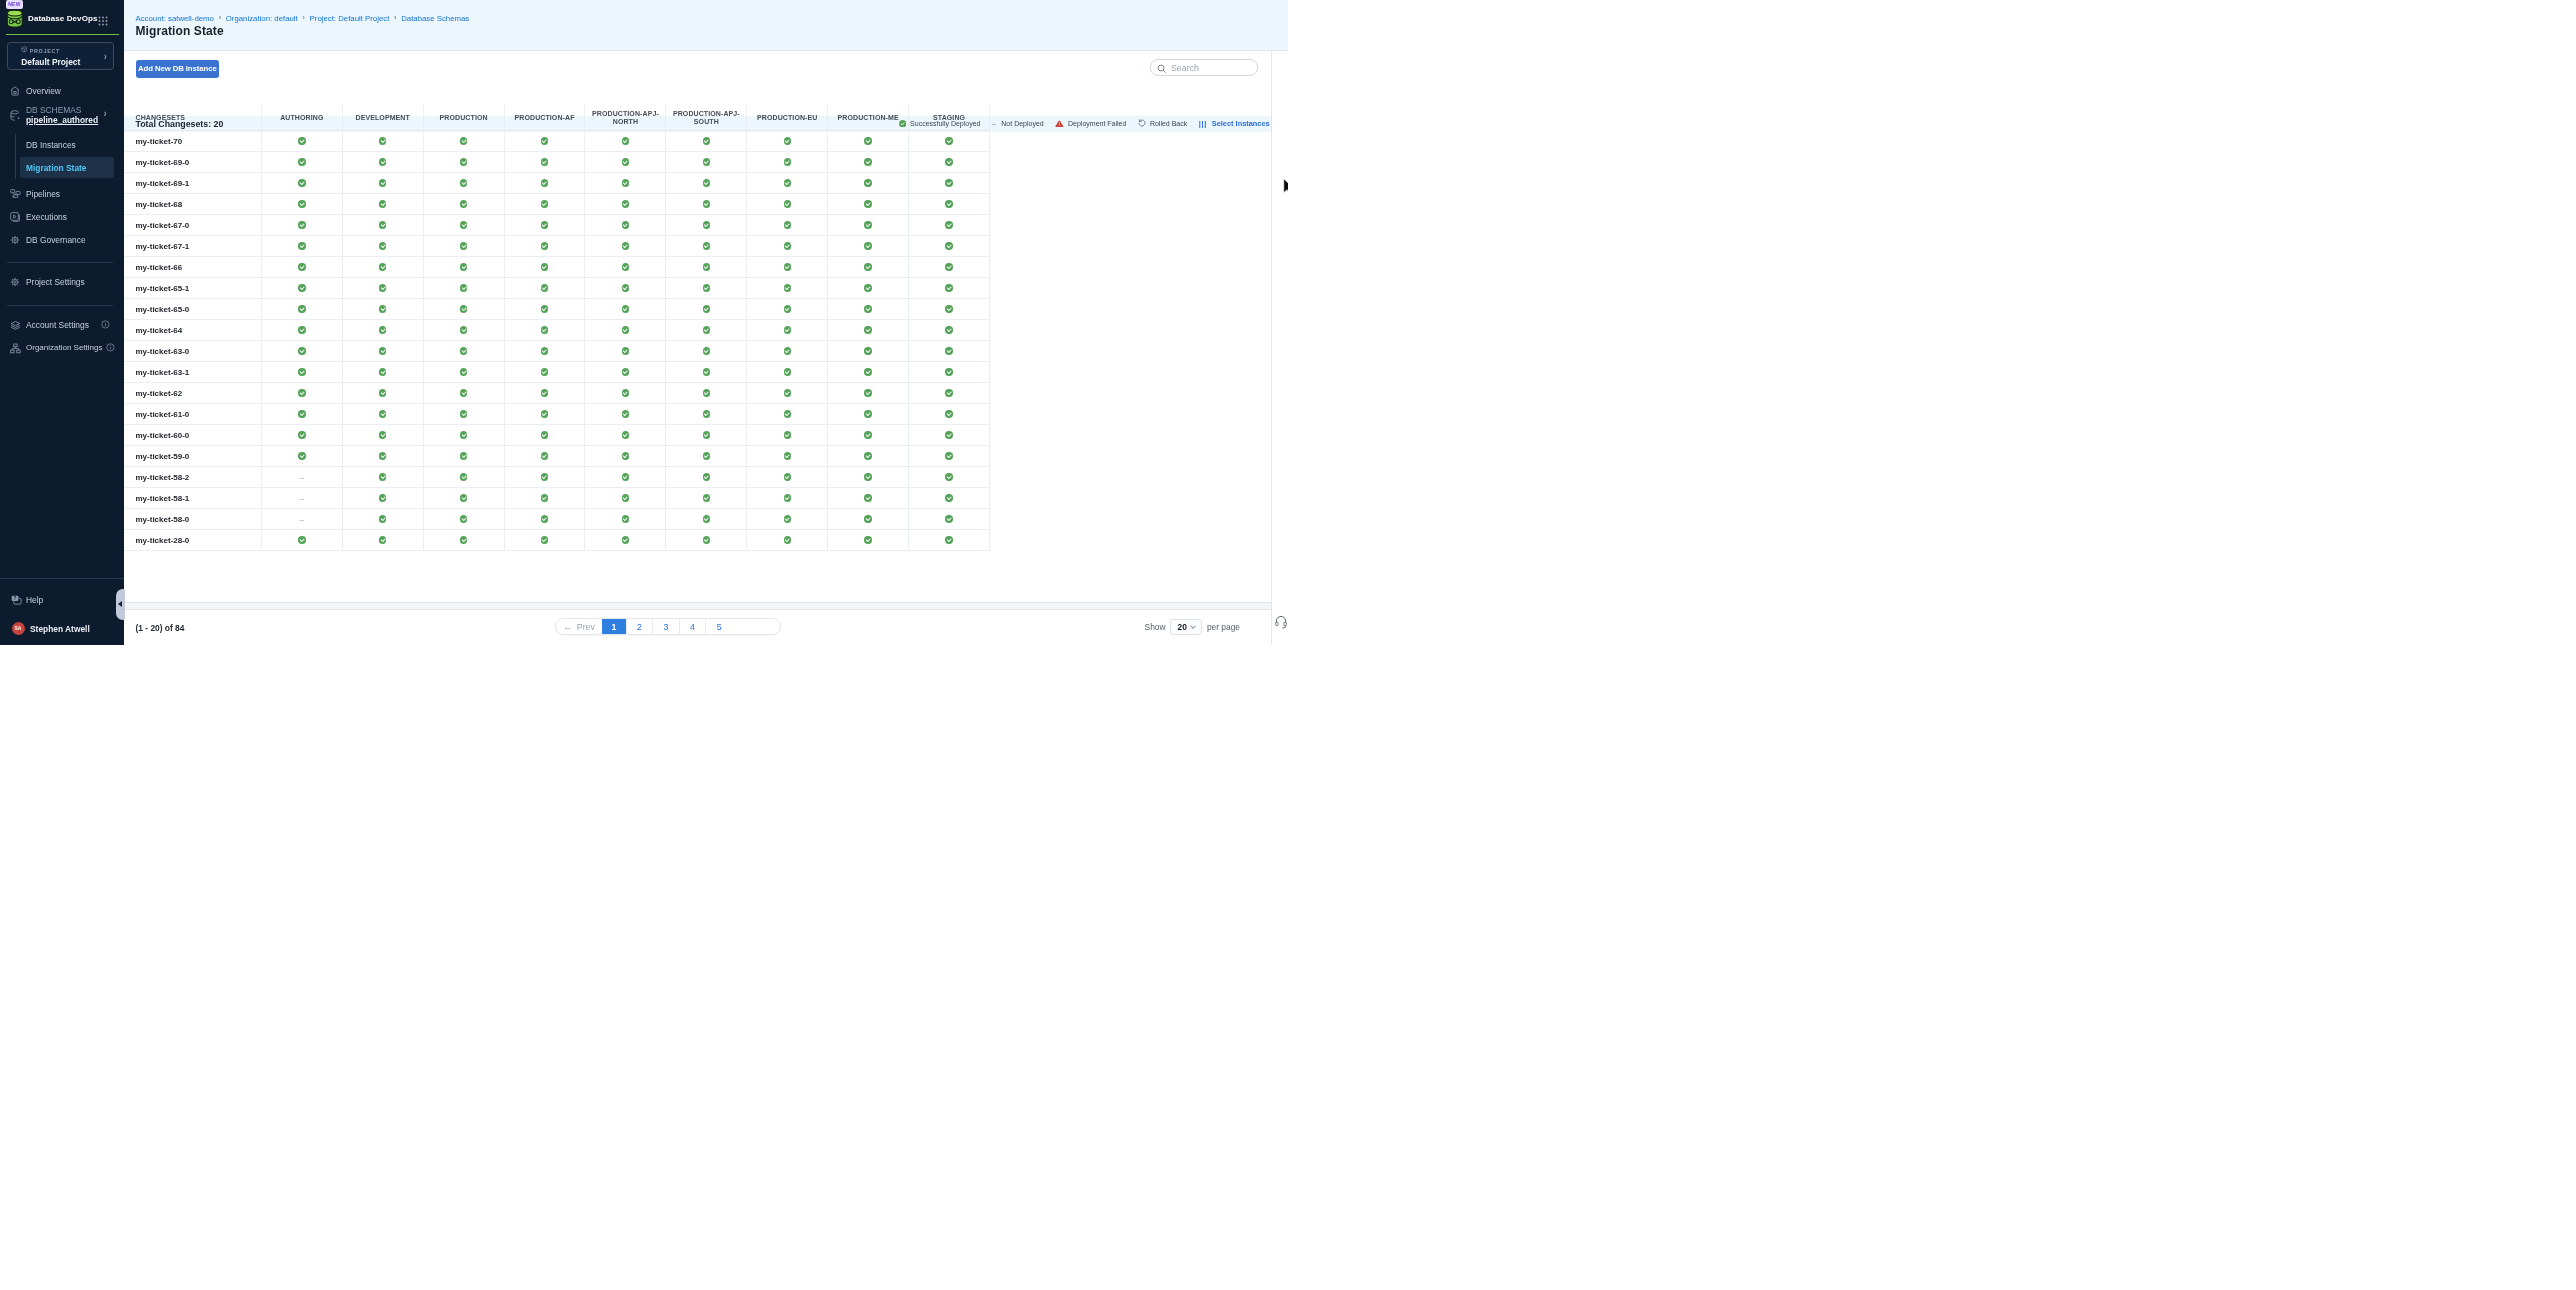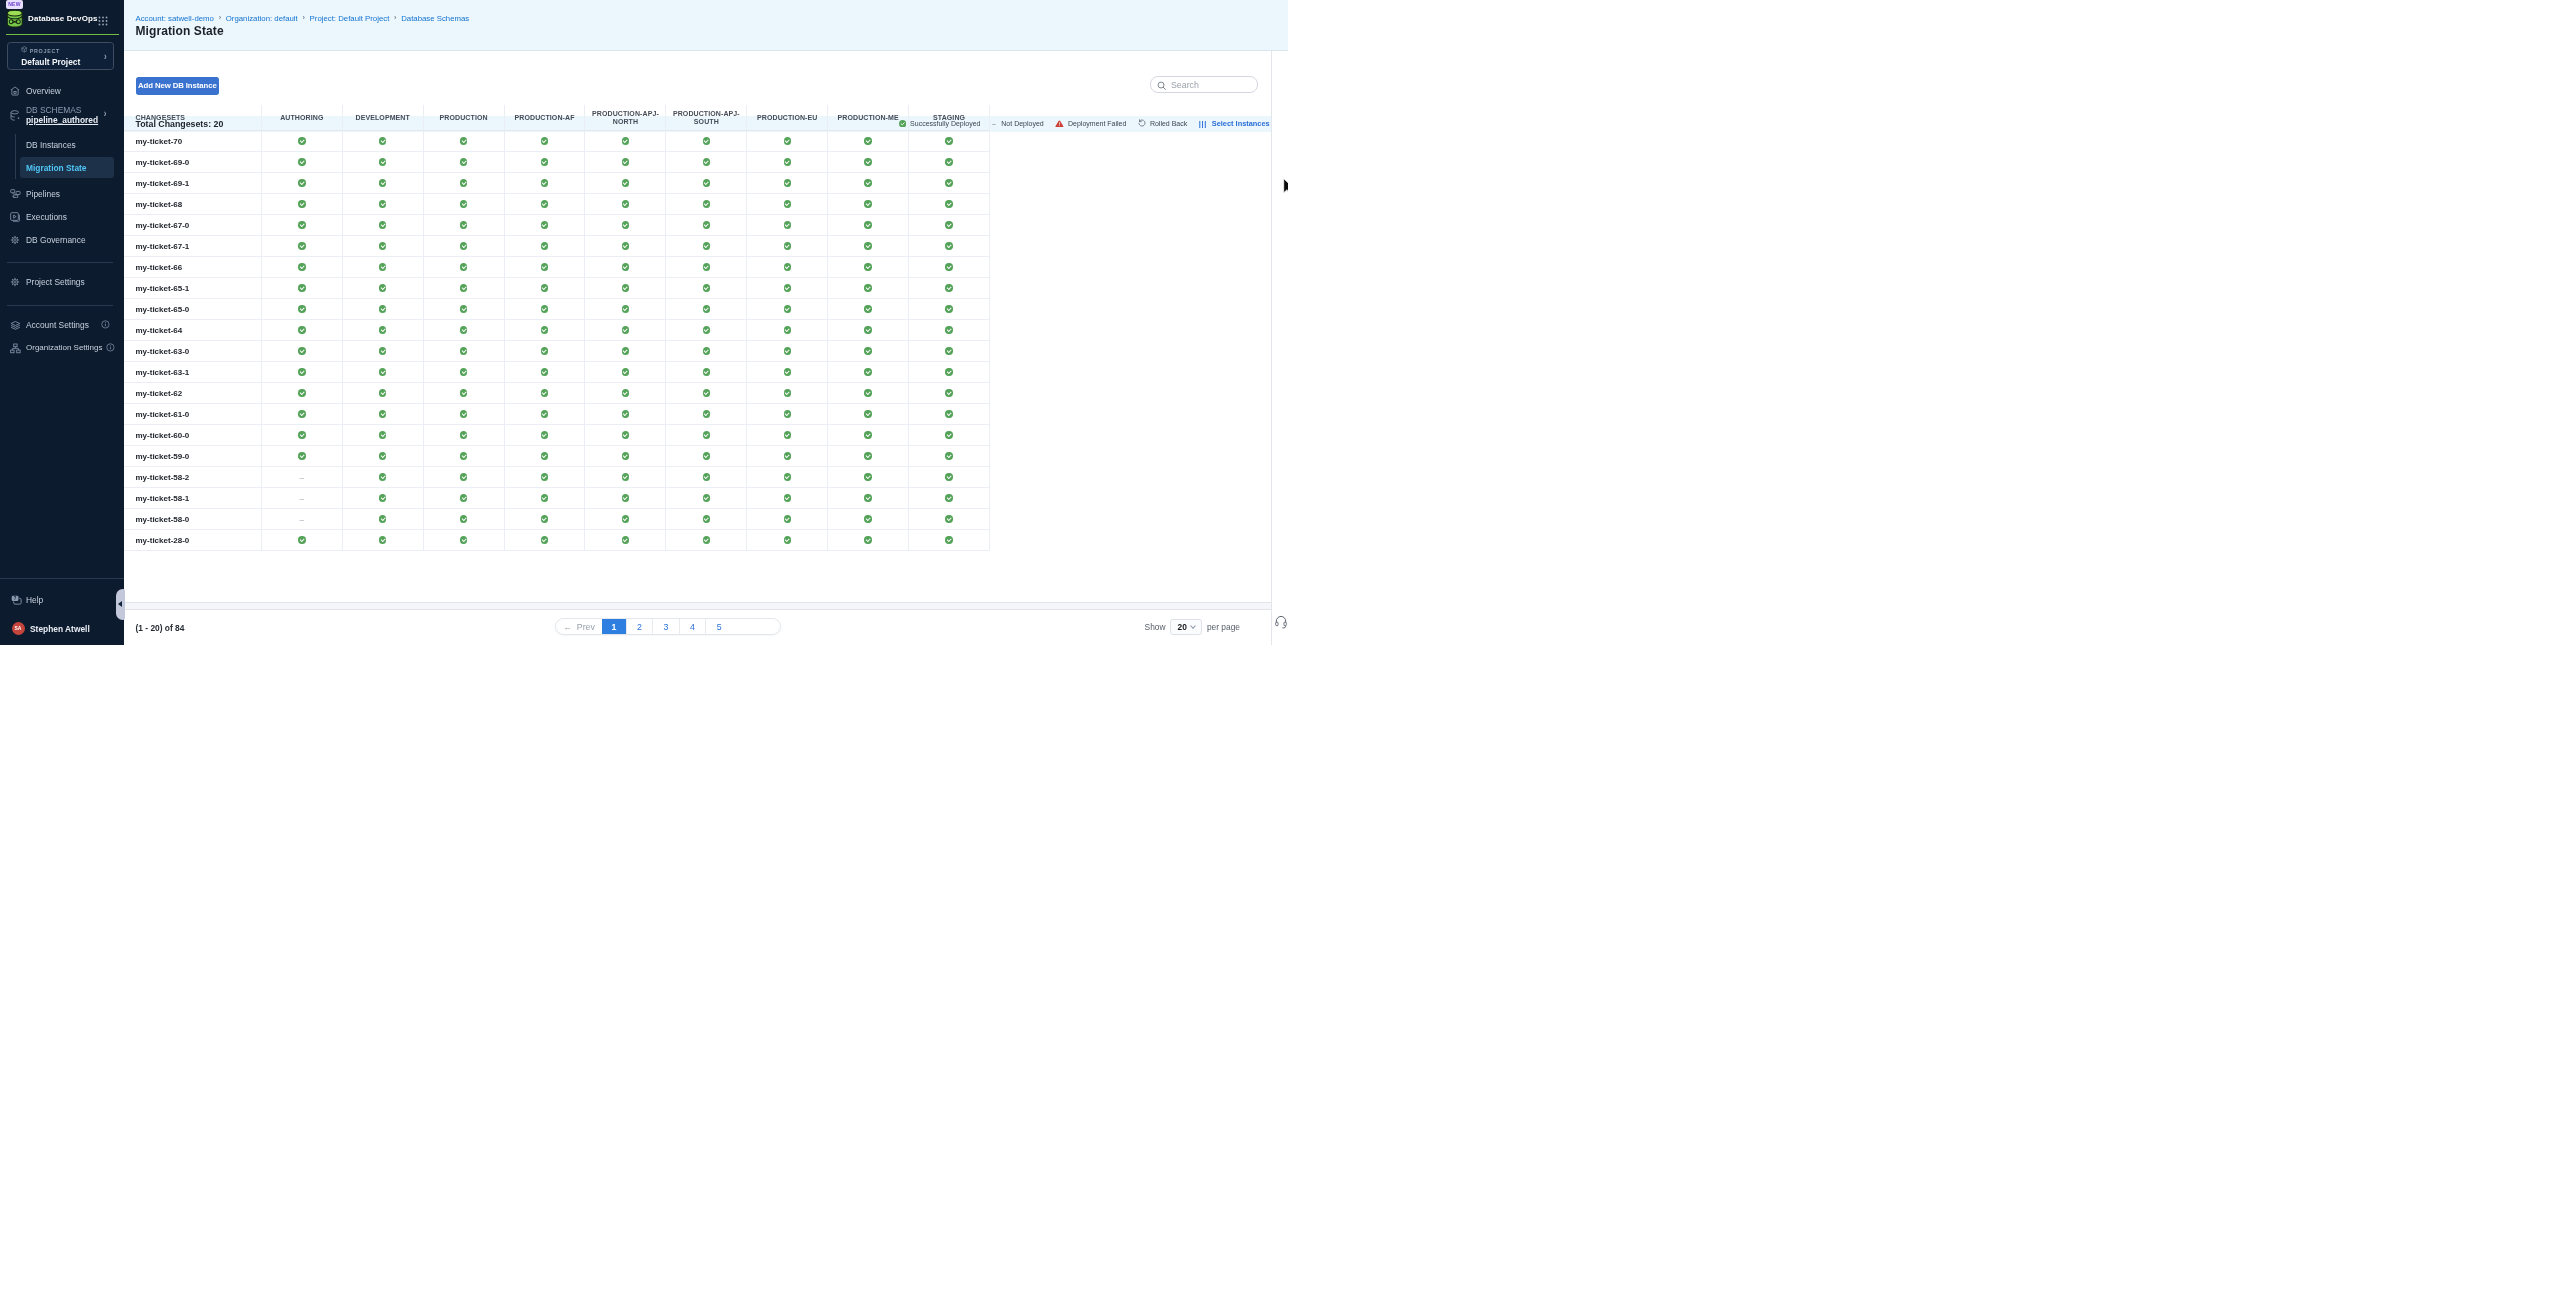--- a/index.html
+++ b/index.html
@@ -25,21 +25,21 @@
 .sdivfull { position:absolute; left:0; width:124px; height:0.7px; background:#2a3850; }
 .info-i { position:absolute; color:#8e9ab0; }
 .avatar { position:absolute; left:11.5px; top:622px; width:13px; height:13px; border-radius:50%; background:#c5443c; color:#fff; font-size:5px; font-weight:bold; text-align:center; line-height:13px; }
 .handle { position:absolute; left:116px; top:589px; width:8.8px; height:31px; background:#c3c9db; border-radius:6.7px 2px 2px 6.7px; z-index:6; }
 .handle:after { content:""; position:absolute; left:2px; top:11.5px; border-right:4px solid #13233a; border-top:3.4px solid transparent; border-bottom:3.4px solid transparent; }
 .content { position:absolute; left:124px; top:0; width:1164px; height:645px; background:#ffffff; }
 .band-top { position:absolute; left:0; top:0; width:1164px; height:51px; background:#ebf6fd; border-bottom:0.7px solid #dbe7f0; }
 .crumbs { position:absolute; left:11.5px; top:13.5px; font-size:7.8px; color:#1473cf;text-align:right; }
 .crumbs .sep { color:#7d8794; font-size:7.4px; font-weight:bold; padding:0 4.7px; position:relative; top:-0.7px; }
 .pagetitle { position:absolute; left:11.5px; top:23.6px; font-size:12px; font-weight:bold; color:#1d2129; letter-spacing:0.1px; }
-.band-white { position:absolute; left:0; top:52px; width:1164px; height:37px; background:#ffffff;margin-top:17px; }
+.band-white { position:absolute; left:0; top:52px; width:1164px; height:37px; background:#ffffff; }
 .btn { position:absolute; left:11.8px; top:8px; width:83px; height:17.5px; background:#3a72d0; border-radius:2.7px; color:#ffffff; font-size:7.8px; font-weight:bold; letter-spacing:-0.1px; text-align:center; line-height:17.5px; }
 .search { position:absolute; left:1026px; top:7.4px; width:108px; height:17px; border:0.7px solid #d5d8df; border-radius:8px; background:#ffffff;padding-left:16px; }
 .search .ph { position:absolute; left:20px; top:2.7px; font-size:8.8px; color:#9ba1ab; }
 .band-legend { position:absolute; left:0; top:89px; width:1147px; height:16px; background:#ebf6fd;margin-top:27px; }
 .totals { position:absolute; left:11.5px; top:2.7px; font-size:8.8px; font-weight:bold; color:#22262c; }
 .legend { position:absolute; right:1.3px; top:-0.7px; height:16px; display:flex; align-items:center; font-size:7px; color:#3e4450; }
 .legend .ic { display:inline-block; margin-right:4px; }
 .legend .t { margin-right:11.5px; }
 .legend .dash2 { color:#9aa1ac; font-weight:bold; margin-right:5.4px; }
 .legend .sel { color:#2a6fd6; font-weight:bold; font-size:7.4px; }

